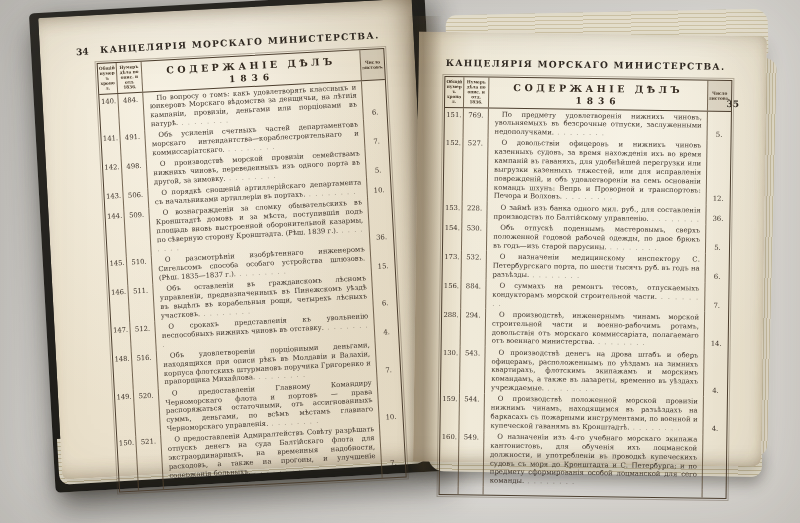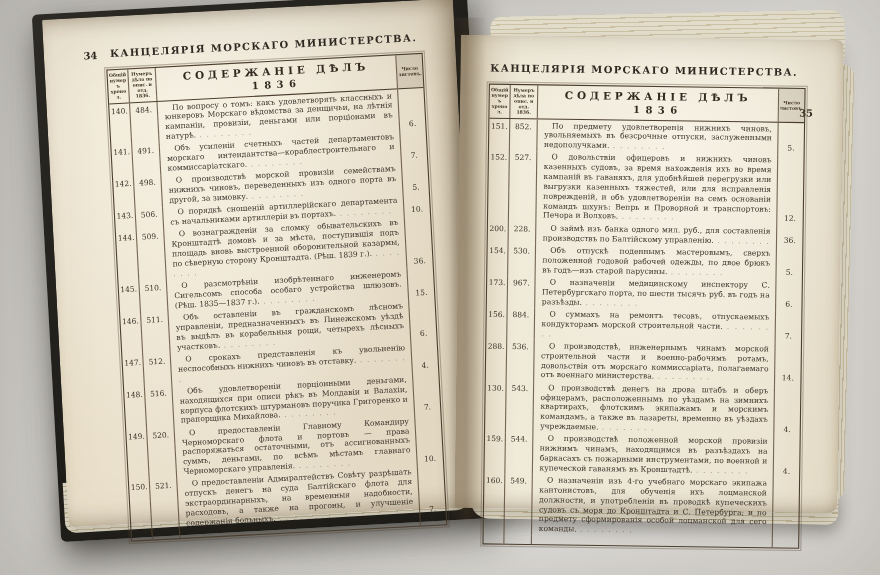--- a/index.html
+++ b/index.html
@@ -206,63 +206,63 @@
         <div class="hc h-main">
           <div class="t-title">СОДЕРЖАНІЕ ДѢЛЪ</div>
           <div class="t-year">1836</div>
         </div>
         <div class="hc h-sheets">Число листовъ.</div>
       </div>
       <div class="t-rows">
 
           <div class="row grid4">
             <div class="cell c-no">151.</div>
-            <div class="cell c-case">852.</div>
+            <div class="cell c-case">769.</div>
             <div class="cell c-text">По предмету удовлетворенія нижнихъ чиновъ, увольняемыхъ въ безсрочные отпуски, заслуженными недополучками.</div>
             <div class="cell c-sheets">5.</div>
           </div>
 
           <div class="row grid4">
             <div class="cell c-no">152.</div>
             <div class="cell c-case">527.</div>
             <div class="cell c-text">О довольствіи офицеровъ и нижнихъ чиновъ казенныхъ судовъ, за время нахожденія ихъ во время кампаній въ гаваняхъ, для удобнѣйшей перегрузки или выгрузки казенныхъ тяжестей, или для исправленія поврежденій, и объ удовлетвореніи на семъ основаніи командъ шхунъ: Вепрь и Проворной и транспортовъ: Печора и Волховъ.</div>
             <div class="cell c-sheets">12.</div>
           </div>
 
           <div class="row grid4">
-            <div class="cell c-no">200.</div>
+            <div class="cell c-no">153.</div>
             <div class="cell c-case">228.</div>
             <div class="cell c-text">О займѣ изъ банка одного мил. руб., для составленія производствъ по Балтійскому управленію.</div>
             <div class="cell c-sheets">36.</div>
           </div>
 
           <div class="row grid4">
             <div class="cell c-no">154.</div>
             <div class="cell c-case">530.</div>
             <div class="cell c-text">Объ отпускѣ поденнымъ мастеровымъ, сверхъ положенной годовой рабочей одежды, по двое брюкъ въ годъ—изъ старой парусины.</div>
             <div class="cell c-sheets">5.</div>
           </div>
 
           <div class="row grid4">
             <div class="cell c-no">173.</div>
-            <div class="cell c-case">967.</div>
+            <div class="cell c-case">532.</div>
             <div class="cell c-text">О назначеніи медицинскому инспектору С. Петербургскаго порта, по шести тысячъ руб. въ годъ на разъѣзды.</div>
             <div class="cell c-sheets">6.</div>
           </div>
 
           <div class="row grid4">
             <div class="cell c-no">156.</div>
             <div class="cell c-case">884.</div>
             <div class="cell c-text">О суммахъ на ремонтъ тесовъ, отпускаемыхъ кондукторамъ морской строительной части.</div>
             <div class="cell c-sheets">7.</div>
           </div>
 
           <div class="row grid4">
             <div class="cell c-no">288.</div>
-            <div class="cell c-case">536.</div>
+            <div class="cell c-case">294.</div>
             <div class="cell c-text">О производствѣ, инженернымъ чинамъ морской строительной части и военно-рабочимъ ротамъ, довольствія отъ морскаго коммиссаріата, полагаемаго отъ военнаго министерства.</div>
             <div class="cell c-sheets">14.</div>
           </div>
 
           <div class="row grid4">
             <div class="cell c-no">130.</div>
             <div class="cell c-case">543.</div>
             <div class="cell c-text">О производствѣ денегъ на дрова штабъ и оберъ офицерамъ, расположеннымъ по уѣздамъ на зимнихъ квартирахъ, флотскимъ экипажамъ и морскимъ командамъ, а также въ лазареты, временно въ уѣздахъ учреждаемые.</div>
             <div class="cell c-sheets">4.</div>
           </div>

